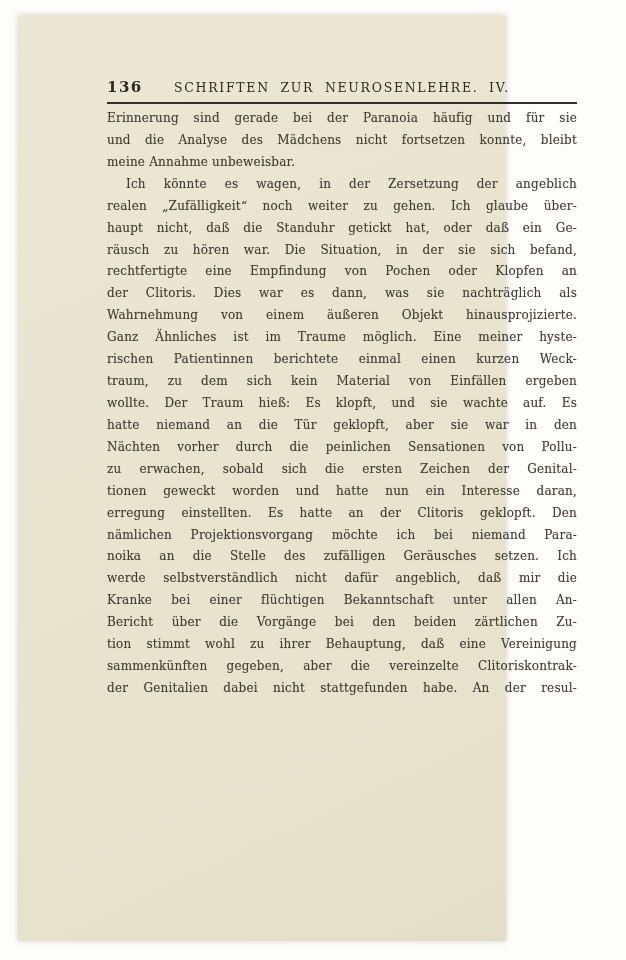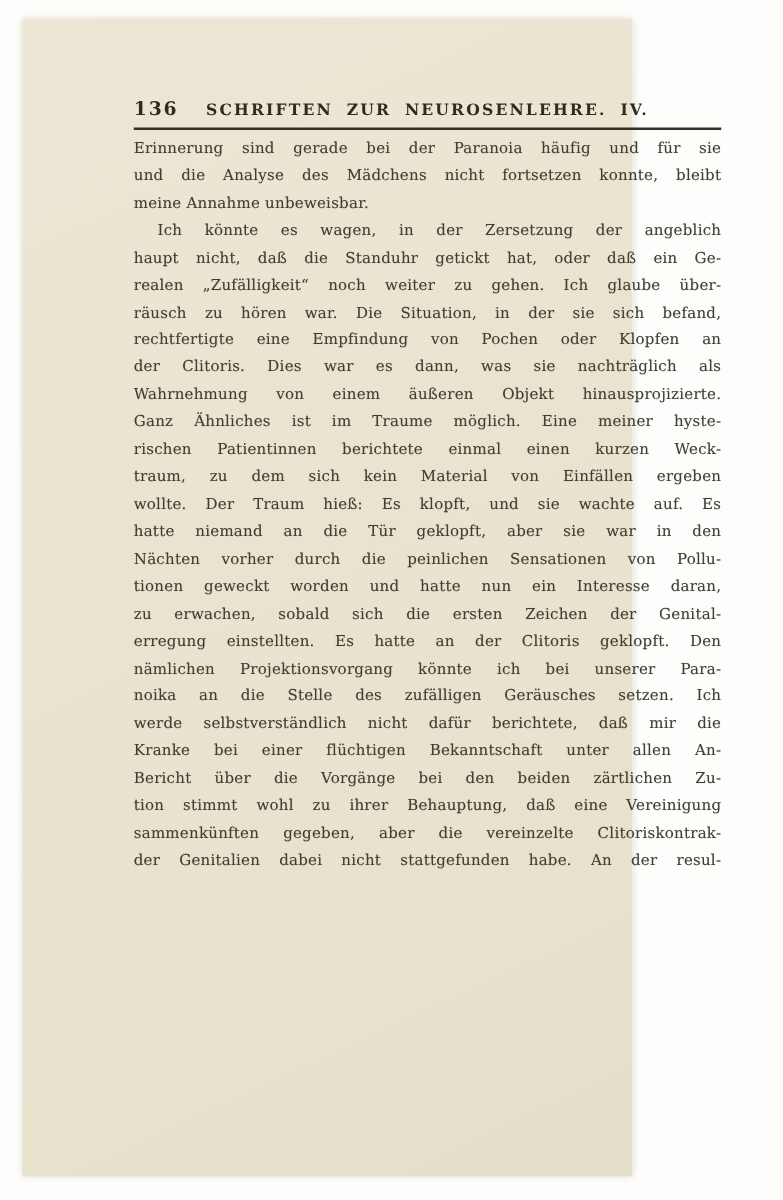--- a/index.html
+++ b/index.html
@@ -40,21 +40,21 @@
     font-weight: bold;
     letter-spacing: 1.5px;
   }
   .runtitle {
     position: absolute;
     left: 0;
     top: 0;
     width: 100%;
     text-align: center;
     font-size: 12.5px;
-    font-weight: bold;
+    font-weight: normal;
     letter-spacing: 1.7px;
     word-spacing: 5px;
   }
   .rule {
     position: absolute;
     left: 89px;
     top: 87px;
     width: 470px;
     height: 2px;
     background: #332e26;
@@ -91,37 +91,37 @@
   <div class="running-header">
     <span class="pagenum">136</span>
     <span class="runtitle">SCHRIFTEN ZUR NEUROSENLEHRE. IV.</span>
   </div>
   <div class="rule"></div>
   <div class="bodytext">
       <div class="line">Erinnerung sind gerade bei der Paranoia häufig und für sie</div>
       <div class="line">und die Analyse des Mädchens nicht fortsetzen konnte, bleibt</div>
       <div class="line par-end">meine Annahme unbeweisbar.</div>
       <div class="line indent">Ich könnte es wagen, in der Zersetzung der angeblich</div>
+      <div class="line">realen „Zufälligkeit“ noch weiter zu gehen. Ich glaube über-</div>
       <div class="line">haupt nicht, daß die Standuhr getickt hat, oder daß ein Ge-</div>
-      <div class="line">realen „Zufälligkeit“ noch weiter zu gehen. Ich glaube über-</div>
       <div class="line">räusch zu hören war. Die Situation, in der sie sich befand,</div>
       <div class="line">rechtfertigte eine Empfindung von Pochen oder Klopfen an</div>
       <div class="line">der Clitoris. Dies war es dann, was sie nachträglich als</div>
       <div class="line">Wahrnehmung von einem äußeren Objekt hinausprojizierte.</div>
       <div class="line">Ganz Ähnliches ist im Traume möglich. Eine meiner hyste-</div>
       <div class="line">rischen Patientinnen berichtete einmal einen kurzen Weck-</div>
       <div class="line">traum, zu dem sich kein Material von Einfällen ergeben</div>
       <div class="line">wollte. Der Traum hieß: Es klopft, und sie wachte auf. Es</div>
       <div class="line">hatte niemand an die Tür geklopft, aber sie war in den</div>
       <div class="line">Nächten vorher durch die peinlichen Sensationen von Pollu-</div>
+      <div class="line">zu erwachen, sobald sich die ersten Zeichen der Genital-</div>
       <div class="line">tionen geweckt worden und hatte nun ein Interesse daran,</div>
-      <div class="line">zu erwachen, sobald sich die ersten Zeichen der Genital-</div>
       <div class="line">erregung einstellten. Es hatte an der Clitoris geklopft. Den</div>
-      <div class="line">nämlichen Projektionsvorgang könnte ich bei unserer Para-</div>
+      <div class="line">nämlichen Projektionsvorgang möchte ich bei niemand Para-</div>
       <div class="line">noika an die Stelle des zufälligen Geräusches setzen. Ich</div>
-      <div class="line">werde selbstverständlich nicht dafür berichtete, daß mir die</div>
+      <div class="line">werde selbstverständlich nicht dafür angeblich, daß mir die</div>
       <div class="line">Kranke bei einer flüchtigen Bekanntschaft unter allen An-</div>
       <div class="line">Bericht über die Vorgänge bei den beiden zärtlichen Zu-</div>
       <div class="line">tion stimmt wohl zu ihrer Behauptung, daß eine Vereinigung</div>
       <div class="line">sammenkünften gegeben, aber die vereinzelte Clitoriskontrak-</div>
       <div class="line">der Genitalien dabei nicht stattgefunden habe. An der resul-</div>
     </div>
 </div>
 
 </body></html>

